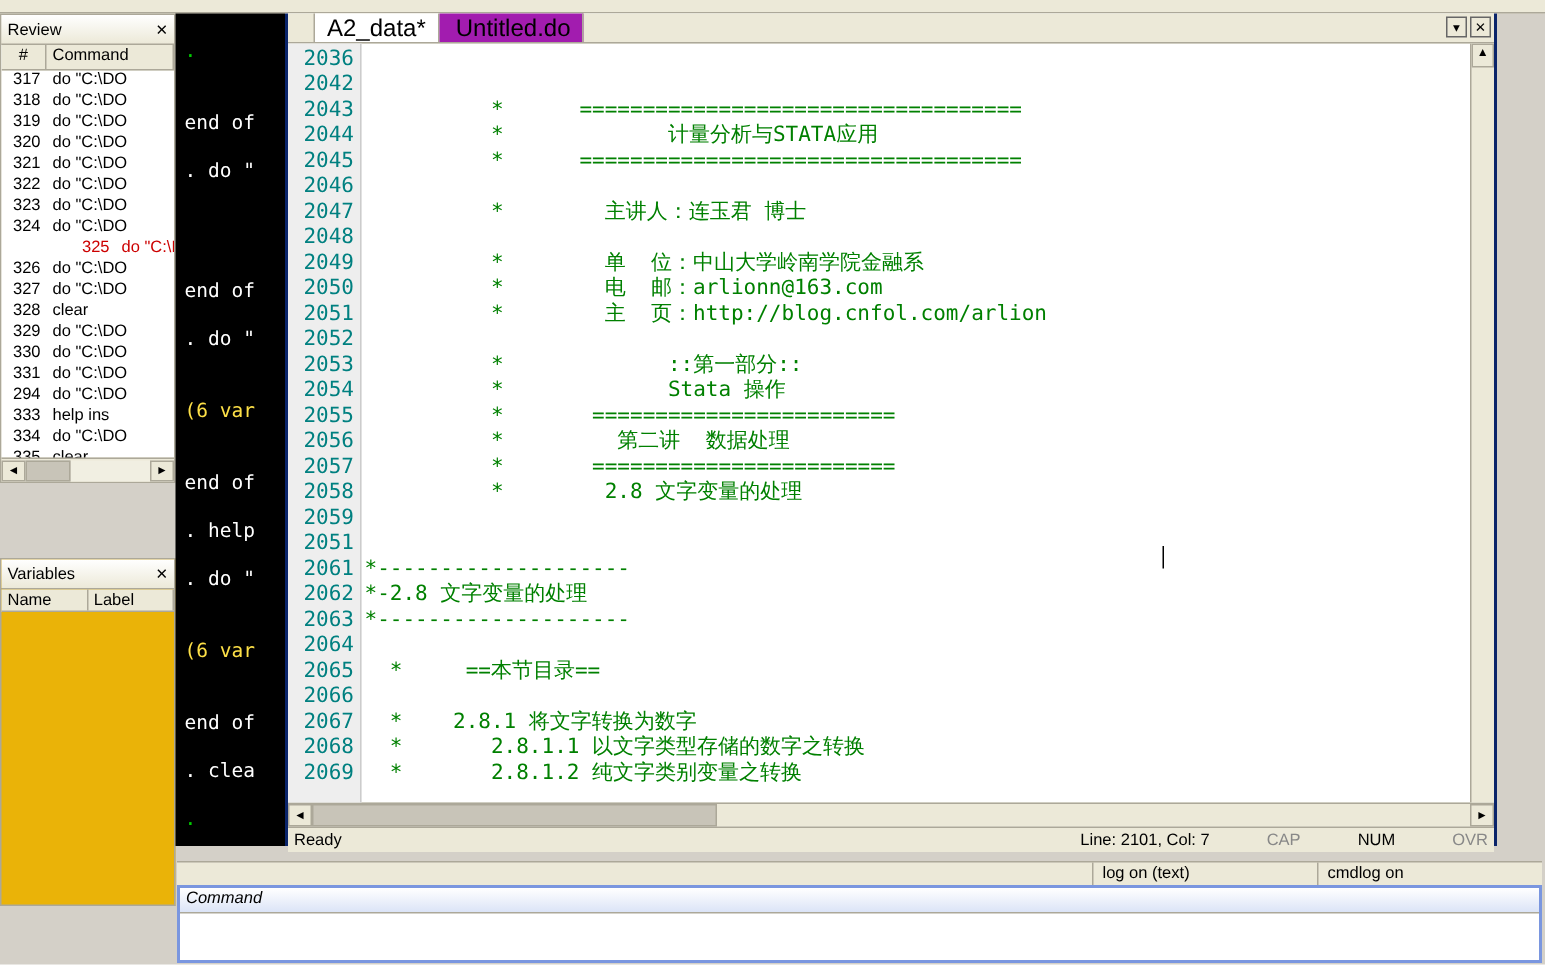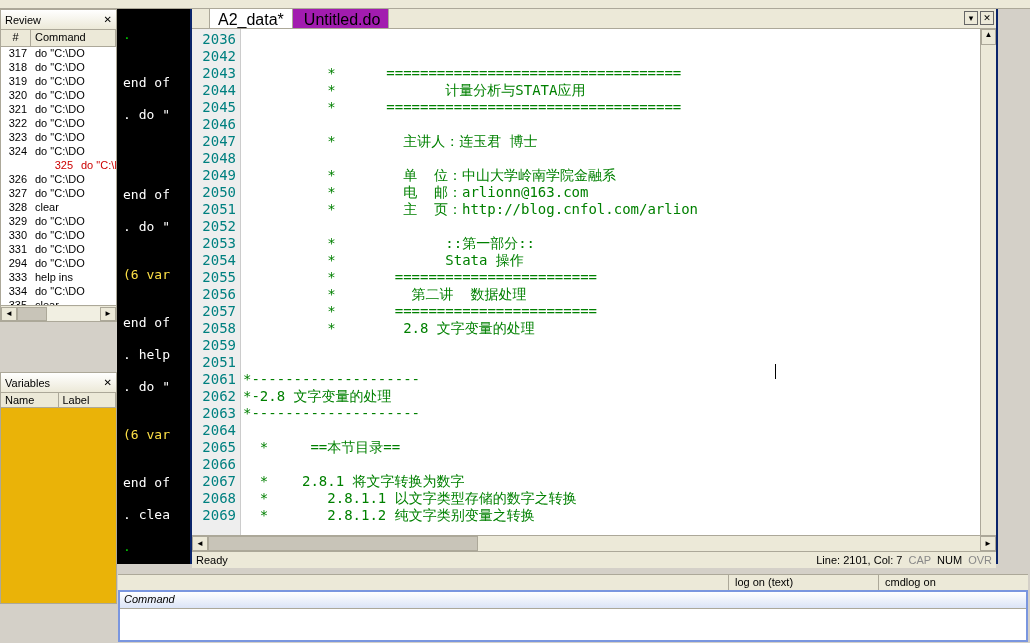--- a/index.html
+++ b/index.html
@@ -43,21 +43,21 @@
 .tabs .r span{width:14px;height:14px;border:1px solid #666;background:#ece9d8;font-size:9px;text-align:center;line-height:12px;margin-top:2px;}
 .ed-body{position:relative;height:506px;display:flex;}
 .gutter{width:49px;background:#eee;border-right:1px solid #ccc;color:#008080;font-family:Consolas,"Microsoft YaHei",monospace;font-size:14px;text-align:right;padding-right:4px;line-height:17px;padding-top:2px;}
 .ed-text{flex:1;font-family:Consolas,"Microsoft YaHei",monospace;font-size:14px;color:#008000;line-height:17px;padding-top:2px;padding-left:2px;overflow:hidden;white-space:pre;}
 .vsb{width:16px;background:#ece9d8;border-left:1px solid #aca899;}
 .vsb .btn{height:16px;border:1px solid #aca899;background:#ece9d8;font-size:8px;text-align:center;}
 .ed-hscroll{height:16px;background:#ece9d8;border-top:1px solid #aca899;display:flex;}
 .ed-hscroll .btn{width:16px;border:1px solid #aca899;font-size:8px;text-align:center;line-height:14px;}
 .ed-hscroll .track{flex:1;position:relative;}
 .ed-hscroll .thumb{position:absolute;left:0;width:270px;height:100%;background:#c8c4b8;border:1px solid #aca899;}
-.statusbar{height:17px;background:#ece9d8;border-top:1px solid #aca899;font-size:11px;display:flex;align-items:center;padding:0 4px;}
+.statusbar{height:17px;background:#ece9d8;border-top:1px solid #aca899;font-size:11px;display:flex;align-items:center;padding:0 4px;gap:32px;}
 .statusbar .ready{flex:1;}
 .statusbar .indic{color:#888;margin-left:6px;}
 
 
 .gstatus{position:absolute;left:118px;top:574px;width:910px;height:16px;background:#ece9d8;border-top:1px solid #aca899;font-size:11px;display:flex;}
 .gstatus div{border-left:1px solid #aca899;padding:1px 6px;}
 .gstatus .sp{flex:1;border:none;}
 
 
 .cmdwin{position:absolute;left:118px;top:590px;width:910px;height:52px;border:2px solid #7a96df;background:#fff;}

